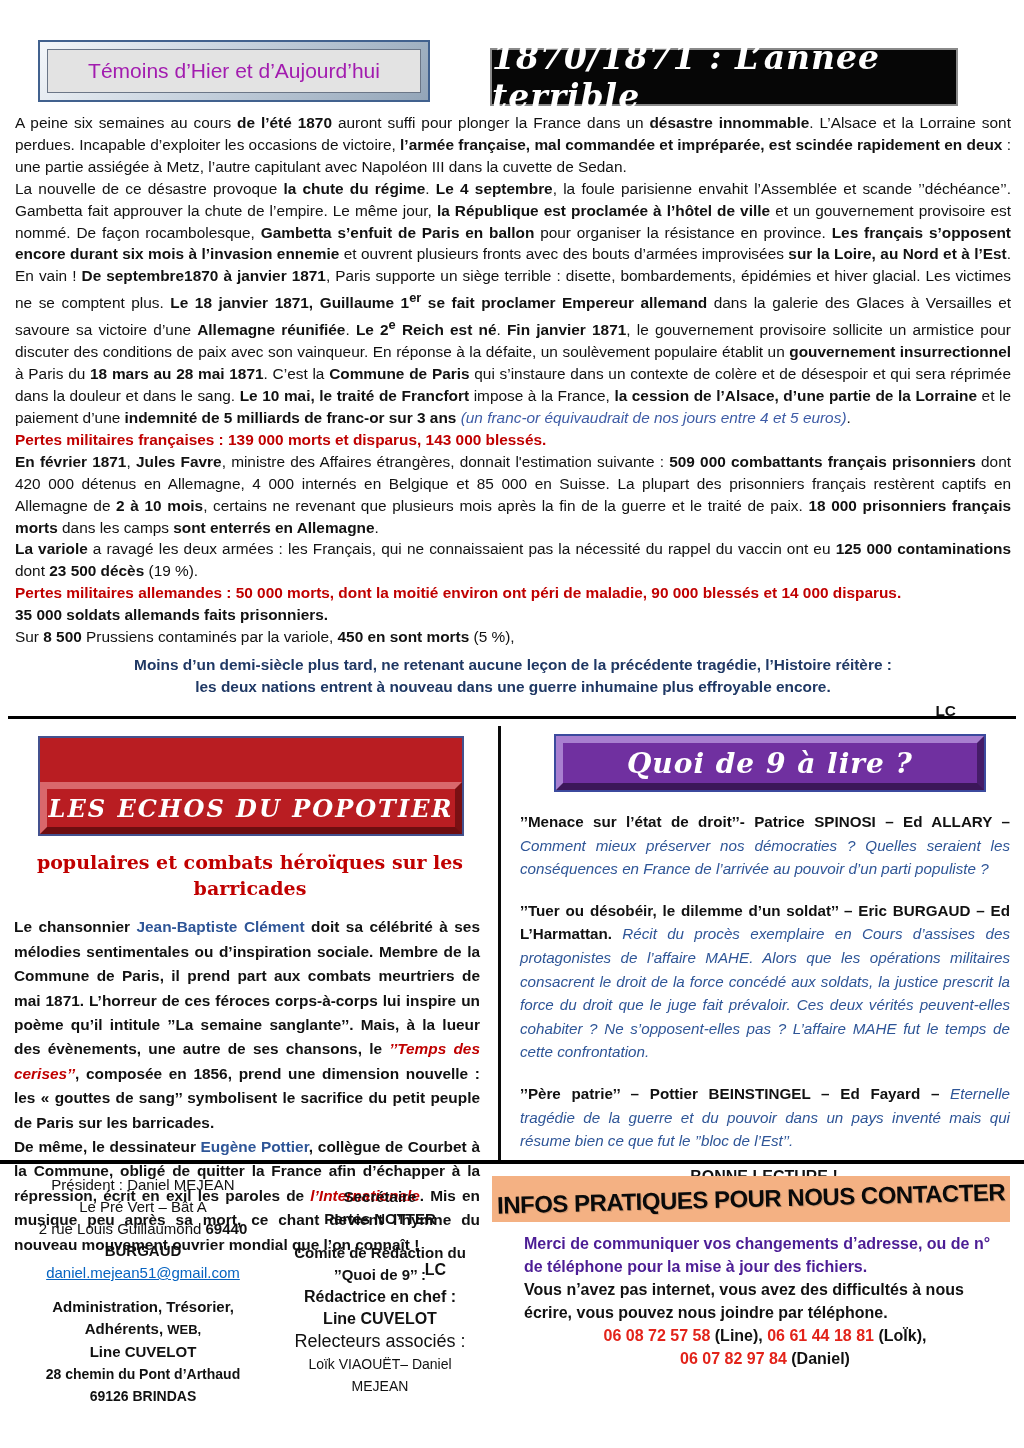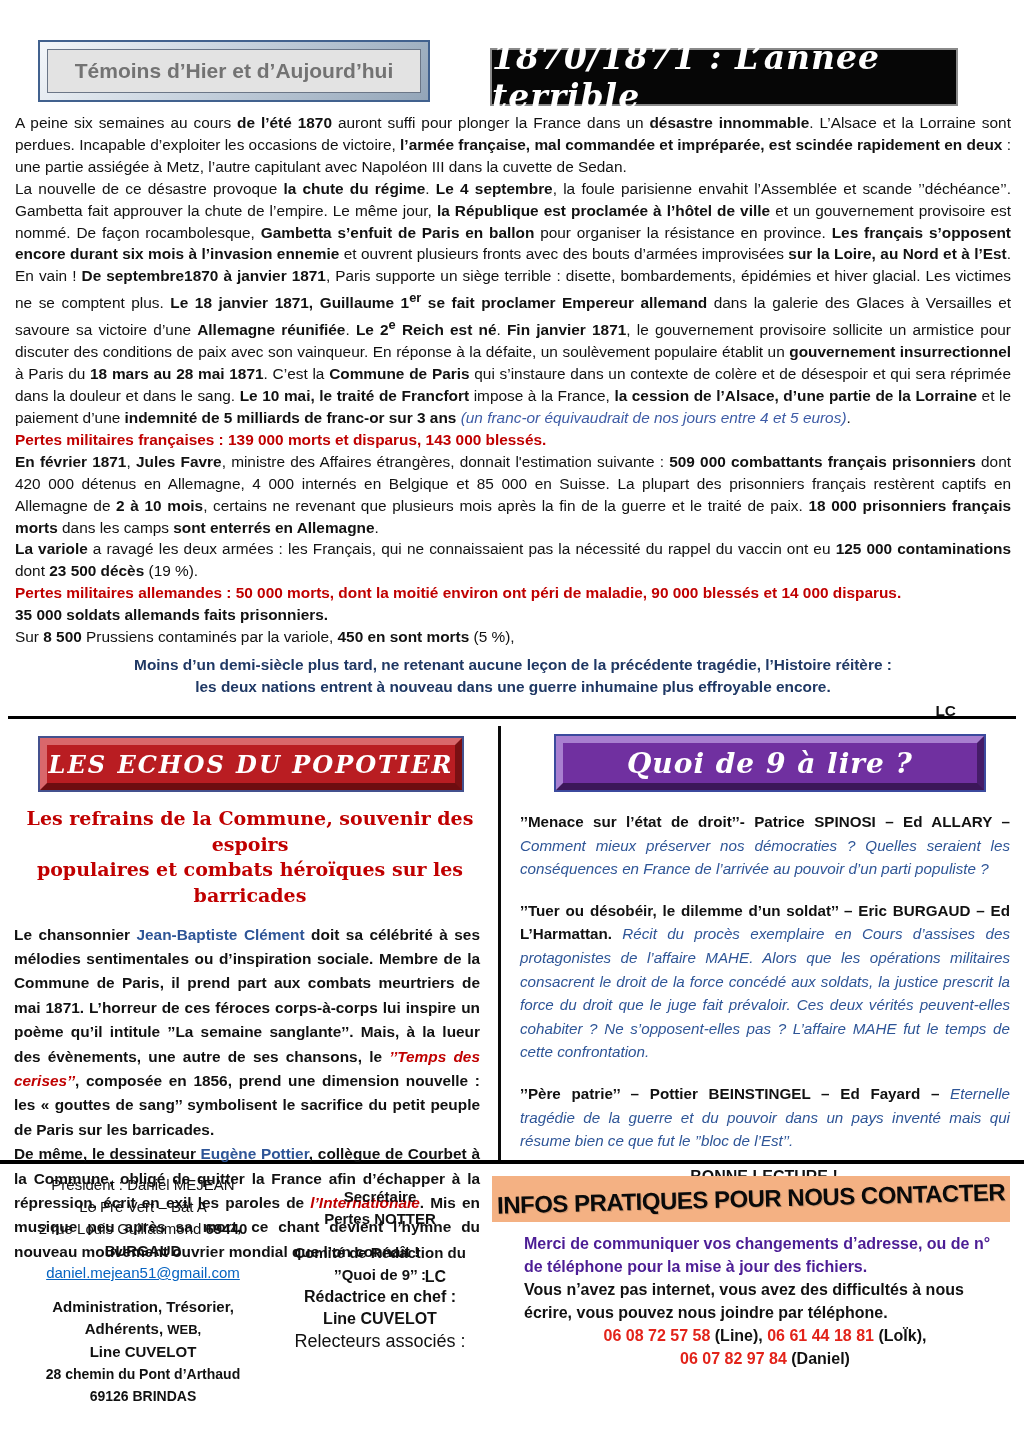--- a/index.html
+++ b/index.html
@@ -3,42 +3,42 @@
 <meta charset="utf-8">
 <style>
   html,body{margin:0;padding:0;background:#fff;}
   .page{position:relative;width:1024px;height:1448px;background:#ffffff;overflow:hidden;
         font-family:"Liberation Sans",sans-serif;color:#111;}
 
   
   .badge-outer{position:absolute;left:38px;top:40px;width:392px;height:62px;box-sizing:border-box;
     border:2px solid #41618e;background:linear-gradient(135deg,#f4f7fa 0%,#c7d2de 45%,#93a5b8 100%);padding:7px;}
   .badge-inner{width:100%;height:100%;box-sizing:border-box;background:#e3e3e3;border:1px solid #6b7687;
-    display:flex;align-items:center;justify-content:center;font-weight:700;font-size:21px;color:#737373;}
+    display:flex;align-items:center;justify-content:center;font-weight:400;font-size:21px;color:#a21caf;}
   .banner{position:absolute;left:490px;top:48px;width:468px;height:58px;background:#060606;border:2px solid #8a8a8a;
     box-sizing:border-box;display:flex;align-items:center;justify-content:center;}
   .banner span{color:#fff;font-family:"DejaVu Serif",serif;font-style:italic;font-weight:700;font-size:33px;letter-spacing:1px;}
 
   
   .article{position:absolute;left:15px;top:112px;width:996px;font-size:15.4px;line-height:21.9px;text-align:justify;}
   .article p{margin:0;}
   .red-bold{color:#c00000;font-weight:700;text-align:left;}
   .black-bold{font-weight:700;text-align:left;}
   .closing{margin-top:6px !important;text-align:center;color:#1f3864;font-weight:700;}
   .sig{font-weight:700;text-align:right;padding-right:55px;margin-top:2px !important;}
 
   .hr1{position:absolute;left:8px;top:716px;width:1008px;height:3px;background:#000;}
   .hr2{position:absolute;left:0;top:1160px;width:1024px;height:4px;background:#000;}
   .vline{position:absolute;left:498px;top:726px;width:3px;height:434px;background:#0a0a0a;}
 
   
   .leftcol{position:absolute;left:14px;top:726px;width:472px;}
   .red-box{margin:10px 22px 0 24px;border:2px solid #44518e;background:#b91d22;}
   .red-box-inner{border:7px solid;border-color:#d9676b #7a1013 #6e0d10 #d9676b;background:#b91d22;
-    display:flex;align-items:center;justify-content:center;height:38px;}
+    display:flex;align-items:center;justify-content:center;height:38px;margin-top:44px;}
   .red-box-inner span{color:#fff;font-family:"DejaVu Serif",serif;font-style:italic;font-weight:700;
     font-size:24px;letter-spacing:2px;white-space:nowrap;}
   .echos-sub{margin-top:14px;text-align:center;color:#c00000;font-family:"DejaVu Serif",serif;
     font-weight:700;font-size:19px;line-height:1.35;padding:0 8px;}
   .echos-body{margin-top:14px;font-weight:700;font-size:15.4px;line-height:24.4px;text-align:justify;padding-right:6px;}
   .echos-body .para{margin:0;}
   .echos-sig{font-weight:700;text-align:right;padding-right:40px;margin-top:4px;}
 
   
   .rightcol{position:absolute;left:514px;top:726px;width:500px;}
@@ -93,21 +93,20 @@
   <div class="vline"></div>
   <div class="hr2"></div>
 
   <div class="leftcol">
     <div class="red-box">
       <div class="red-box-inner">
         <span>LES ECHOS DU POPOTIER</span>
       </div>
     </div>
     <div class="echos-sub">
-      <div>Les refrains de la Commune, souvenir des espoirs</div>
       <div>populaires et combats héroïques sur les barricades</div>
     </div>
     <div class="echos-body">
       <p class="para"><span>Le chansonnier </span><span style="color: rgb(46, 85, 151);">Jean-Baptiste Clément</span><span> doit sa célébrité à ses mélodies sentimentales ou d’inspiration sociale. Membre de la Commune de Paris, il prend part aux combats meurtriers de mai 1871. L’horreur de ces féroces corps-à-corps lui inspire un poème qu’il intitule ’’La semaine sanglante’’. Mais, à la lueur des évènements, une autre de ses chansons, le </span><span style="font-style: italic; color: rgb(192, 0, 0);">’’Temps des cerises’’</span><span>, composée en 1856, prend une dimension nouvelle : les « gouttes de sang’’ symbolisent le sacrifice du petit peuple de Paris sur les barricades.</span></p>
       <p class="para"><span>De même, le dessinateur </span><span style="color: rgb(46, 85, 151);">Eugène Pottier</span><span>, collègue de Courbet à la Commune, obligé de quitter la France afin d’échapper à la répression, écrit en exil les paroles de </span><span style="font-style: italic; color: rgb(192, 0, 0);">l’Internationale</span><span>. Mis en musique peu après sa mort, ce chant devient l’hymne du nouveau mouvement ouvrier mondial que l’on connaît !</span></p>
     </div>
     <div class="echos-sig">LC</div>
   </div>
 
   <div class="rightcol">
@@ -139,20 +138,21 @@
       </div>
     <div class="fcol2">
         <div><span style="font-weight: 700;">Secrétaire</span></div>
         <div><span style="font-weight: 700;">Pertes NOTTER</span></div>
         <div class="gap"></div>
         <div><span style="font-weight: 700;">Comité de Rédaction du</span></div>
         <div><span style="font-weight: 700;">’’Quoi de 9’’</span><span style="font-weight: 700;"> :</span></div>
         <div><span style="font-weight: 700; font-size: 16px;">Rédactrice en chef :</span></div>
         <div><span style="font-weight: 700; font-size: 16px;">Line CUVELOT</span></div>
         <div><span style="font-size: 18px;">Relecteurs  associés :</span></div>
+        <div><span style="font-size: 14px;">Loïk VIAOUËT– Daniel MEJEAN</span></div>
       </div>
     <div class="fcol3">
       <div class="peach">
         <span>INFOS PRATIQUES POUR NOUS CONTACTER</span>
       </div>
       <div class="body">
         <p><span style="color: #4c1d95;">Merci de communiquer vos changements d’adresse, ou de n° de téléphone pour la mise à jour des fichiers.</span></p>
         <p><span>Vous n’avez pas internet, vous avez des difficultés à nous écrire, vous pouvez nous joindre par téléphone.</span></p>
         <p class="center"><span style="color: rgb(226, 35, 26);">06 08 72 57 58</span><span> (Line), </span><span style="color: rgb(226, 35, 26);">06 61 44 18 81</span><span> (LoÏk),</span></p>
         <p class="center"><span style="color: rgb(226, 35, 26);">06 07 82 97 84</span><span> (Daniel)</span></p>

